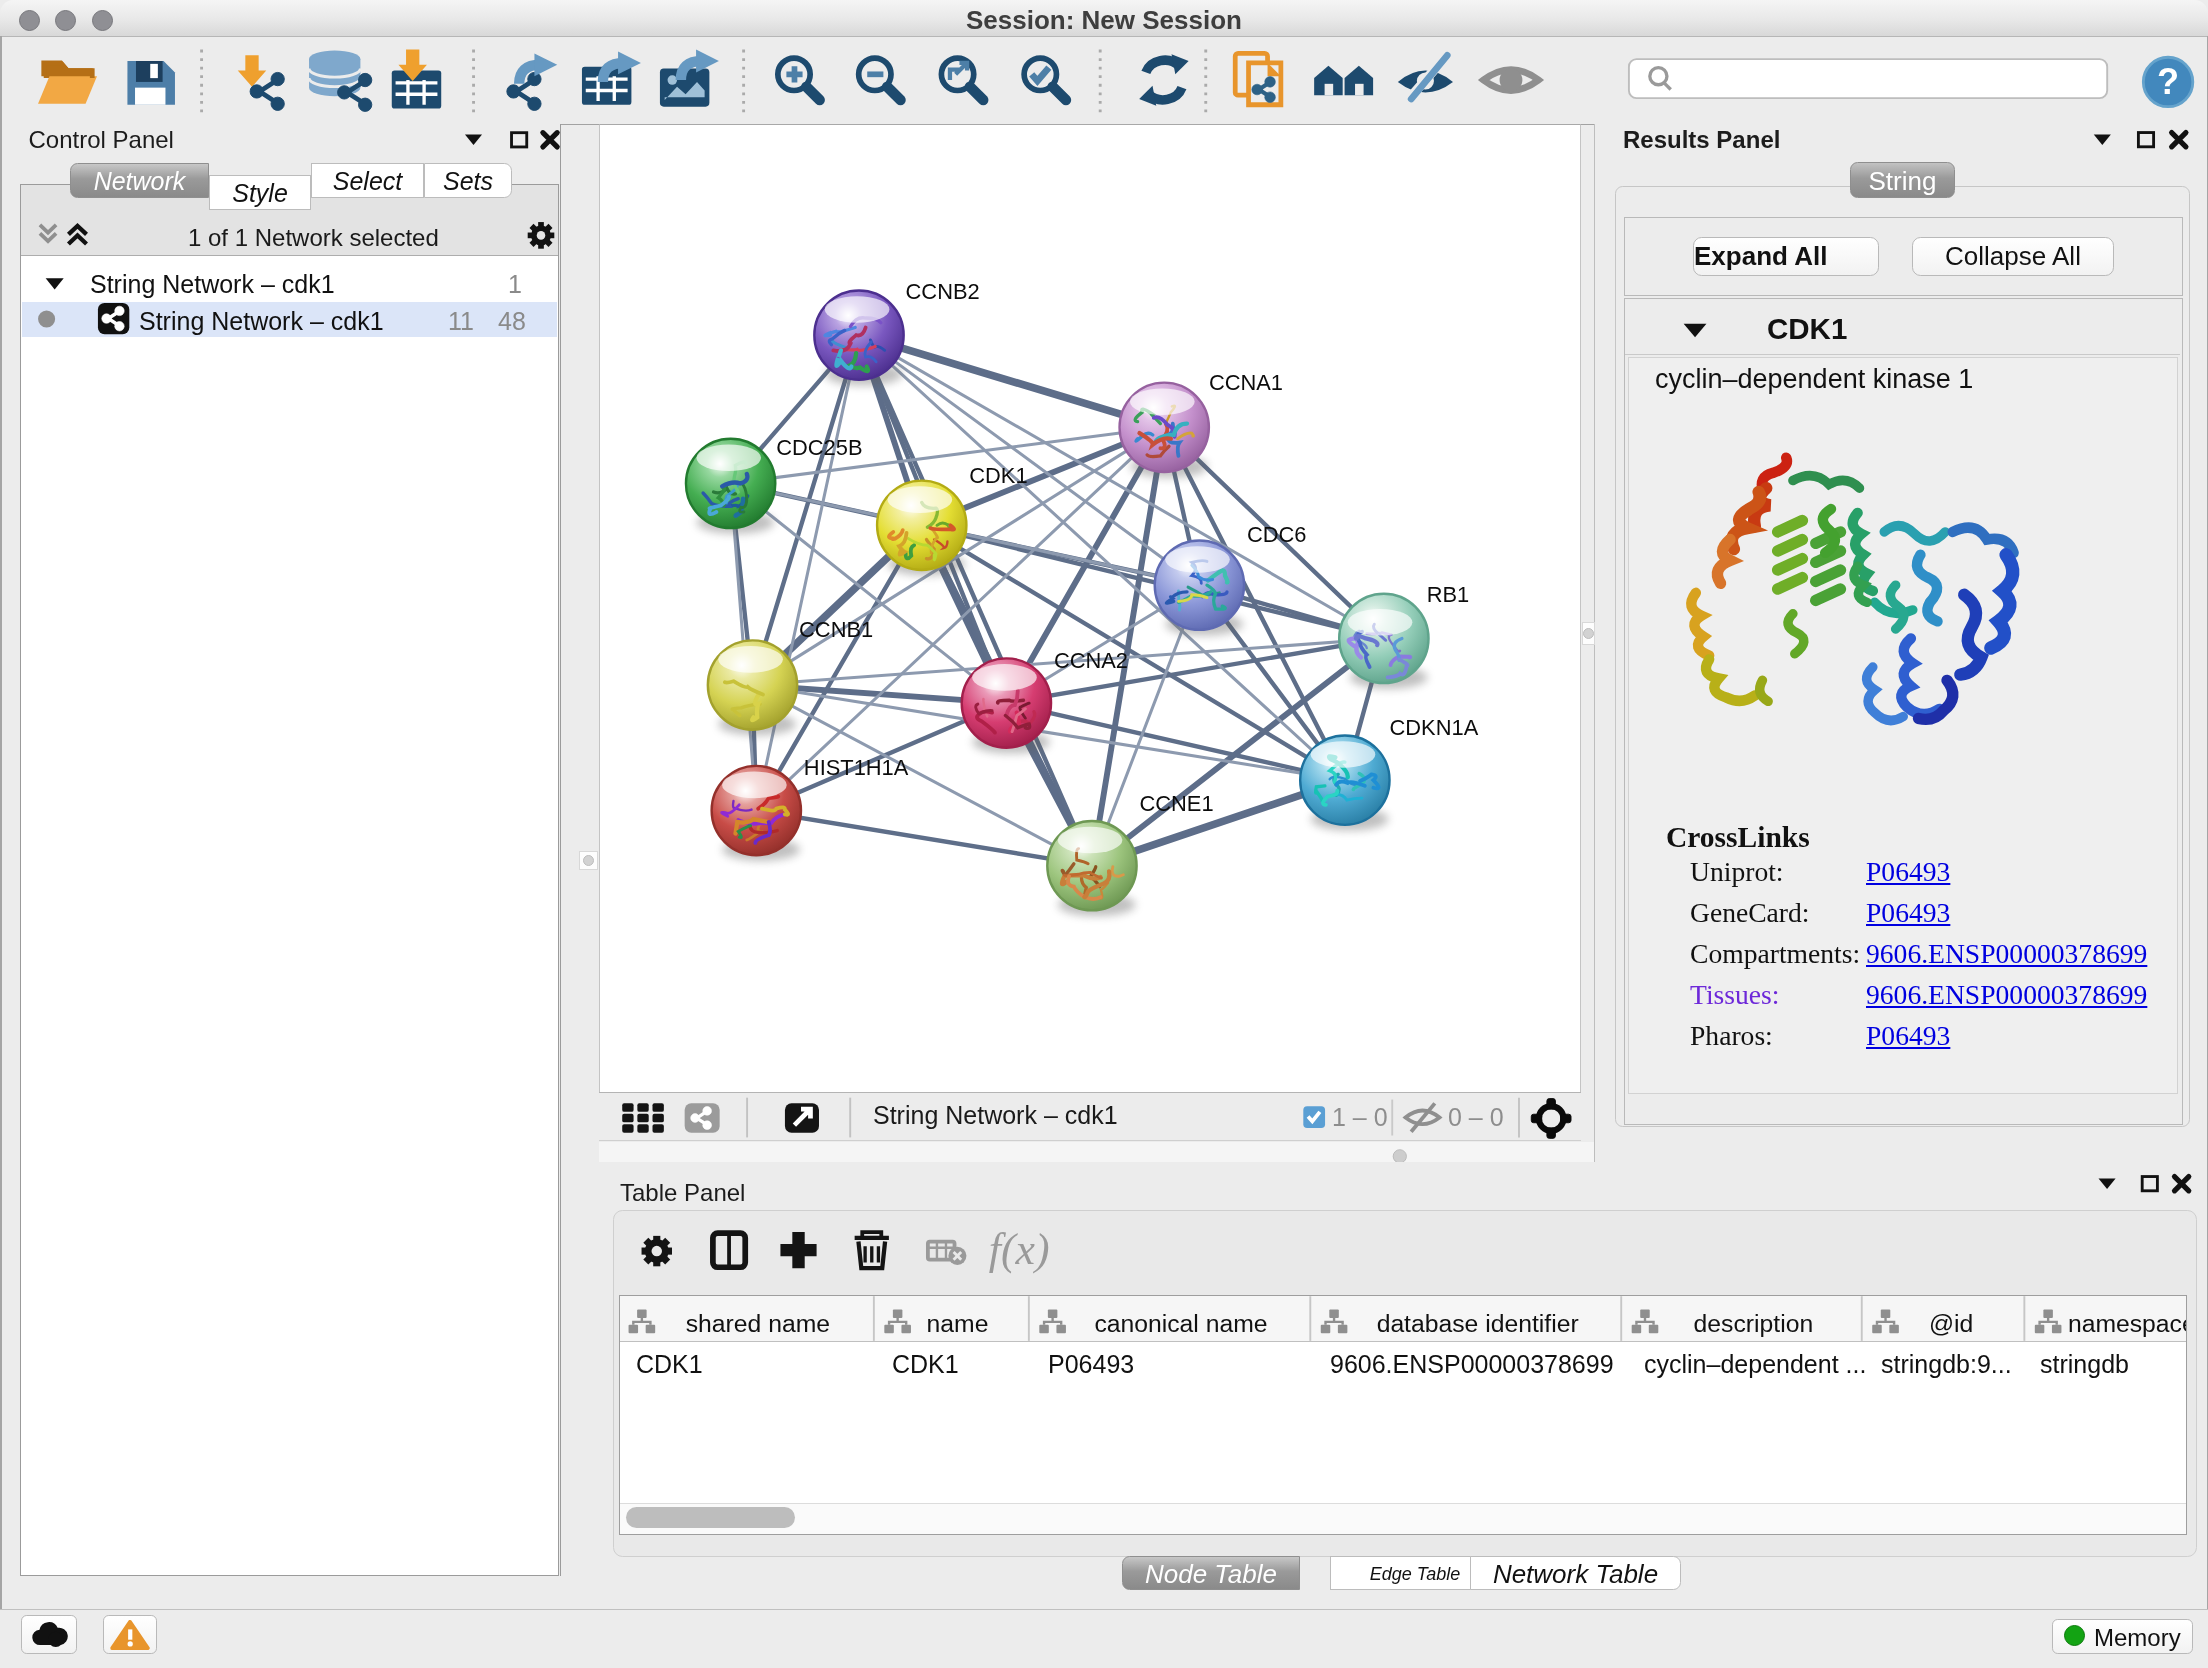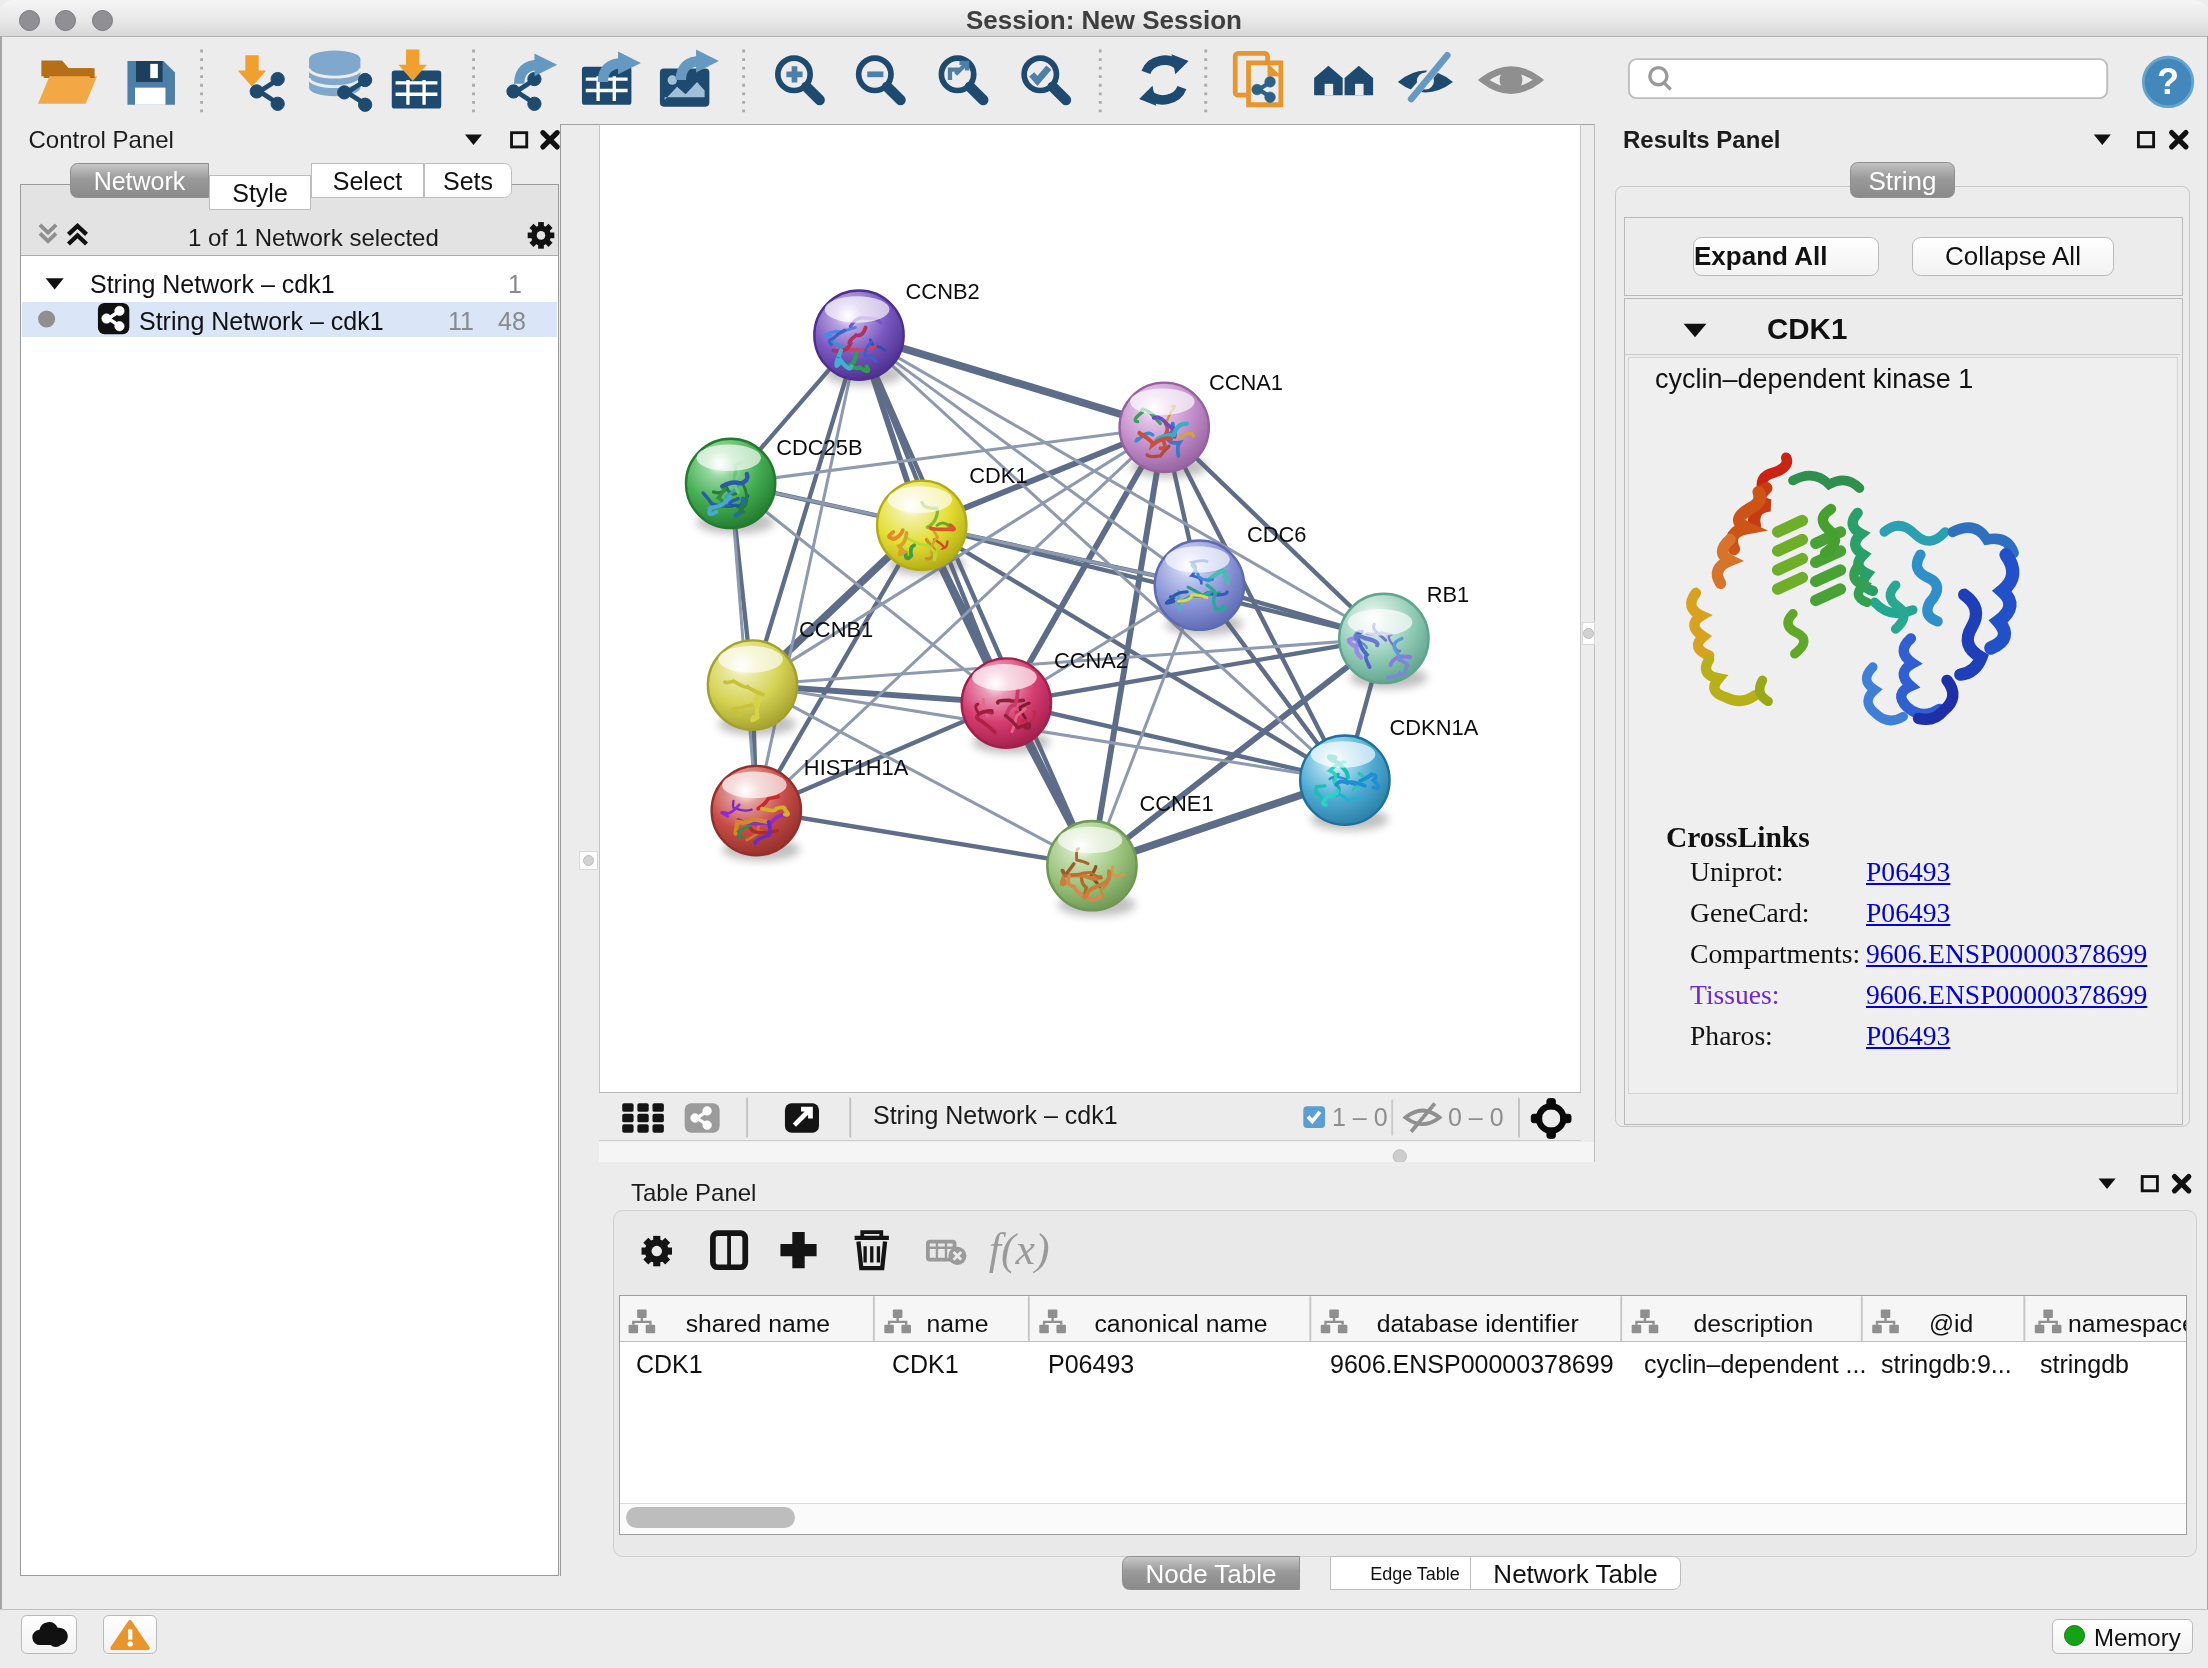--- a/index.html
+++ b/index.html
@@ -12,21 +12,21 @@
     border-bottom:1px solid #b6b6b6;border-radius:13.3px 13.3px 0 0;}
   .tl{width:19px;height:19px;border-radius:50%;background:#8f8f94;border:1px solid #77777c;top:9.5px;}
   #title{width:100%;text-align:center;top:4.8px;font-size:26px;font-weight:700;color:#3e3e3e;}
   
   #toolbar{left:0;top:37px;width:2208px;height:87px;background:#ececec;border-bottom:1px solid #a2a2a2;}
   
   .ptitle{font-size:24px;color:#1c1c1c;}
   
   #cpanel{left:0;top:124px;width:561px;height:1486px;background:#ececec;}
   .tab{z-index:3;height:35px;line-height:35px;text-align:center;font-size:25px;color:#111;
-       background:#fff;border:1px solid #bcbcbc;box-sizing:border-box;}
+       background:#fff;border:1px solid #bcbcbc;box-sizing:border-box;font-style:italic;}
   .tabsel{background:linear-gradient(180deg,#c7c7c7,#9a9a9a 45%,#8a8a8a);color:#fff;border-color:#8f8f8f;}
   #cpbox{left:20px;top:184px;width:539px;height:1392px;background:#fff;
          border:1px solid #9b9b9b;box-sizing:border-box;}
   #cphead{left:0;top:0;width:537px;height:71px;background:#e3e3e3;border-bottom:1px solid #adadad;box-sizing:border-box;}
   .row2{left:1px;top:117px;width:535px;height:35px;background:#dbe5f8;}
   
   #canvas{left:599px;top:124px;width:982px;height:968px;background:#fff;
           border-top:1px solid #a8a8a8;border-left:1px solid #c4c4c4;border-right:1px solid #c4c4c4;box-sizing:border-box;}
   #nettools{left:599px;top:1092px;width:982px;height:49px;background:#ececec;
             border-top:1px solid #b4b4b4;border-bottom:1px solid #cfcfcf;box-sizing:border-box;}
@@ -643,21 +643,21 @@
 <div class="abs serif" style="left:1690px;top:938px;font-size:27.6px;color:#111;">Compartments:</div>
 <div class="abs serif" style="left:1690px;top:979px;font-size:27.6px;color:#6d28d9;">Tissues:</div>
 <div class="abs serif" style="left:1690px;top:1020px;font-size:27.6px;color:#111;">Pharos:</div>
 <div class="abs serif" style="left:1866px;top:856px;font-size:27.6px;"><a class="lnk">P06493</a></div>
 <div class="abs serif" style="left:1866px;top:897px;font-size:27.6px;"><a class="lnk">P06493</a></div>
 <div class="abs serif" style="left:1866px;top:938px;font-size:27.6px;"><a class="lnk">9606.ENSP00000378699</a></div>
 <div class="abs serif" style="left:1866px;top:979px;font-size:27.6px;"><a class="lnk">9606.ENSP00000378699</a></div>
 <div class="abs serif" style="left:1866px;top:1020px;font-size:27.6px;"><a class="lnk">P06493</a></div>
 
 <div class="abs" id="tpanel"></div>
-<div class="abs ptitle" style="left:620px;top:1179px;margin-left:11px;">Table Panel</div>
+<div class="abs ptitle" style="left:620px;top:1179px;">Table Panel</div>
 <svg class="abs" style="left:2083px;top:1168px;" width="126" height="38" viewBox="2190 1228 132 40">
  <path d="M2206 1239 h18 l-9 11 Z" fill="#111"></path>
  <rect x="2252" y="1237" width="16" height="15" fill="none" stroke="#111" stroke-width="3"></rect>
  <path d="M2286 1237 L2301 1252 M2301 1237 L2286 1252" stroke="#111" stroke-width="5.5" stroke-linecap="round"></path>
 </svg>
 <div class="abs" style="left:613px;top:1210px;width:1584px;height:347px;background:#e9e9e9;border:1.9px solid #cfcfcf;border-radius:9.5px;box-sizing:border-box;"></div>
 <svg class="abs" style="left:613px;top:1210px;" width="1584" height="86" viewBox="645 1272 1665 90">
  <g transform="translate(691,1315)">
   <circle r="12.5" fill="#141414"></circle>
   <g stroke="#141414" stroke-width="7.5">

